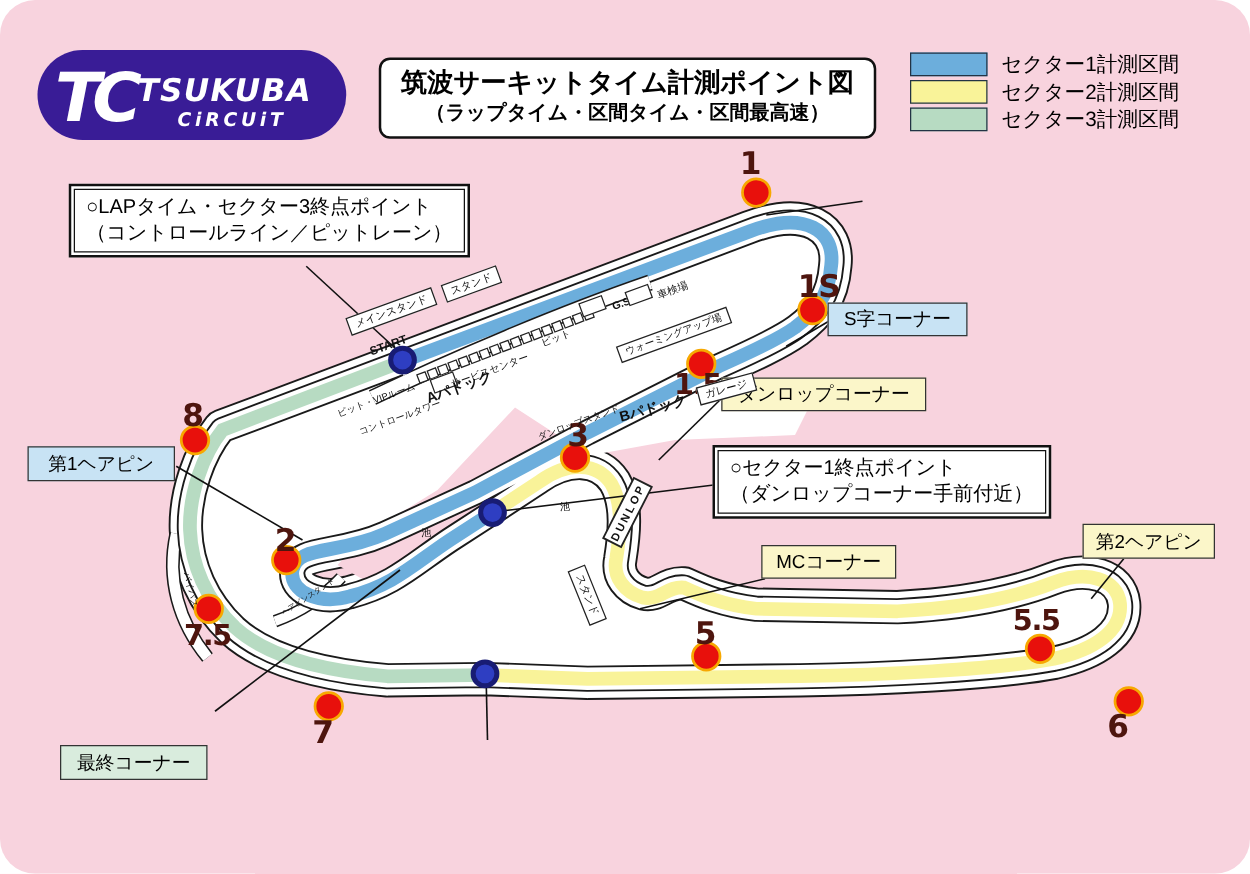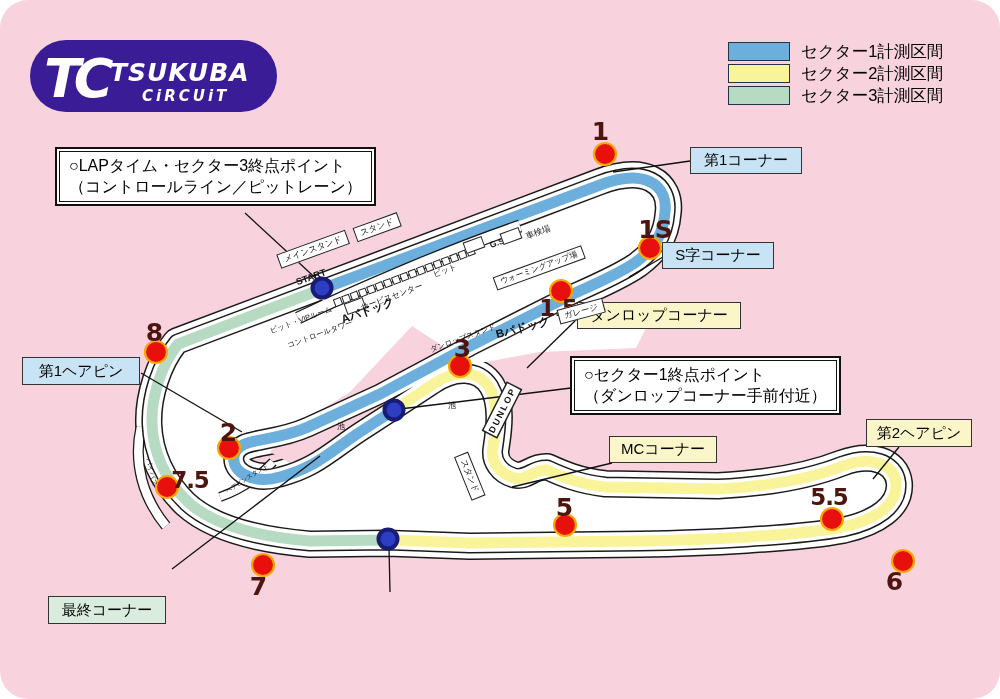--- a/index.html
+++ b/index.html
@@ -131,20 +131,24 @@
   </svg>
 
   <div class="logo">
     <svg width="247" height="72" viewBox="0 0 247 72">
       <text x="14" y="57" font-size="54" font-style="italic" font-weight="bold" fill="#fff" letter-spacing="-7" font-family="DejaVu Sans, sans-serif">TC</text>
       <text x="80" y="41" font-size="25" font-style="italic" font-weight="bold" fill="#fff" letter-spacing="1" font-family="DejaVu Sans, sans-serif">TSUKUBA</text>
       <text x="112" y="61" font-size="15" font-style="italic" font-weight="bold" fill="#fff" letter-spacing="3" font-family="DejaVu Sans, sans-serif">CiRCUiT</text>
     </svg>
   </div>
 
+  <div class="titlebox">
+    <div class="t1">筑波サーキットタイム計測ポイント図</div>
+    <div class="t2">（ラップタイム・区間タイム・区間最高速）</div>
+  </div>
 
   <div class="legend">
     <div class="legrow">
       <div class="sw sw1"></div>
       <span>セクター1計測区間</span>
     </div>
     <div class="legrow">
       <div class="sw sw2"></div>
       <span>セクター2計測区間</span>
     </div>
@@ -160,38 +164,37 @@
       <div>（コントロールライン／ピットレーン）</div>
     </div>
   </div>
   <div class="callout" style="left:570px;top:356px;">
     <div class="callout-inner">
       <div>○セクター1終点ポイント</div>
       <div>（ダンロップコーナー手前付近）</div>
     </div>
   </div>
 
-  <div class="corner c-blue" style="left:690px;top:147px;width:112px;height:27px;">第1コーナー</div>
   <div class="corner c-blue" style="left:662px;top:242px;width:112px;height:27px;">S字コーナー</div>
   <div class="corner c-yellow" style="left:577px;top:302px;width:164px;height:27px;">ダンロップコーナー</div>
   <div class="corner c-blue" style="left:22px;top:357px;width:118px;height:28px;">第1ヘアピン</div>
   <div class="corner c-yellow" style="left:866px;top:419px;width:106px;height:28px;">第2ヘアピン</div>
   <div class="corner c-yellow" style="left:609px;top:436px;width:108px;height:27px;">MCコーナー</div>
   <div class="corner c-green" style="left:48px;top:556px;width:118px;height:28px;">最終コーナー</div>
 
   <div class="num" style="left:600px;top:131px;">1</div>
   <div class="num" style="left:655px;top:229px;">1S</div>
   <div class="num small" style="left:558px;top:308px;">1.5</div>
   <div class="num" style="left:228px;top:432px;">2</div>
   <div class="num" style="left:462px;top:348px;">3</div>
   <div class="num" style="left:564px;top:507px;">5</div>
   <div class="num small" style="left:829px;top:497px;">5.5</div>
   <div class="num" style="left:894px;top:581px;">6</div>
   <div class="num" style="left:258px;top:586px;">7</div>
-  <div class="num small" style="left:166px;top:480px;margin-left:24px;">7.5</div>
+  <div class="num small" style="left:166px;top:509px;">7.5</div>
   <div class="num" style="left:154px;top:332px;">8</div>
 
   <div class="fac boxed" style="left:313px;top:249px;--r:-20deg;font-size:8.5px;">メインスタンド</div>
   <div class="fac boxed" style="left:377px;top:227px;--r:-20deg;font-size:8.5px;">スタンド</div>
   <div class="fac bold" style="left:311px;top:277px;--r:-20deg;font-size:9.5px;">START</div>
   <div class="fac" style="left:445px;top:271px;--r:-20deg;">ピット</div>
   <div class="mini-box" style="left:355px;top:306px;"></div>
   <div class="fac" style="left:392px;top:297px;--r:-20deg;">サービスセンター</div>
   <div class="fac bold" style="left:368px;top:311px;--r:-20deg;font-size:11.5px;">Aパドック</div>
   <div class="fac" style="left:301px;top:320px;--r:-20deg;font-size:7.5px;">ピット・VIPルーム</div>

